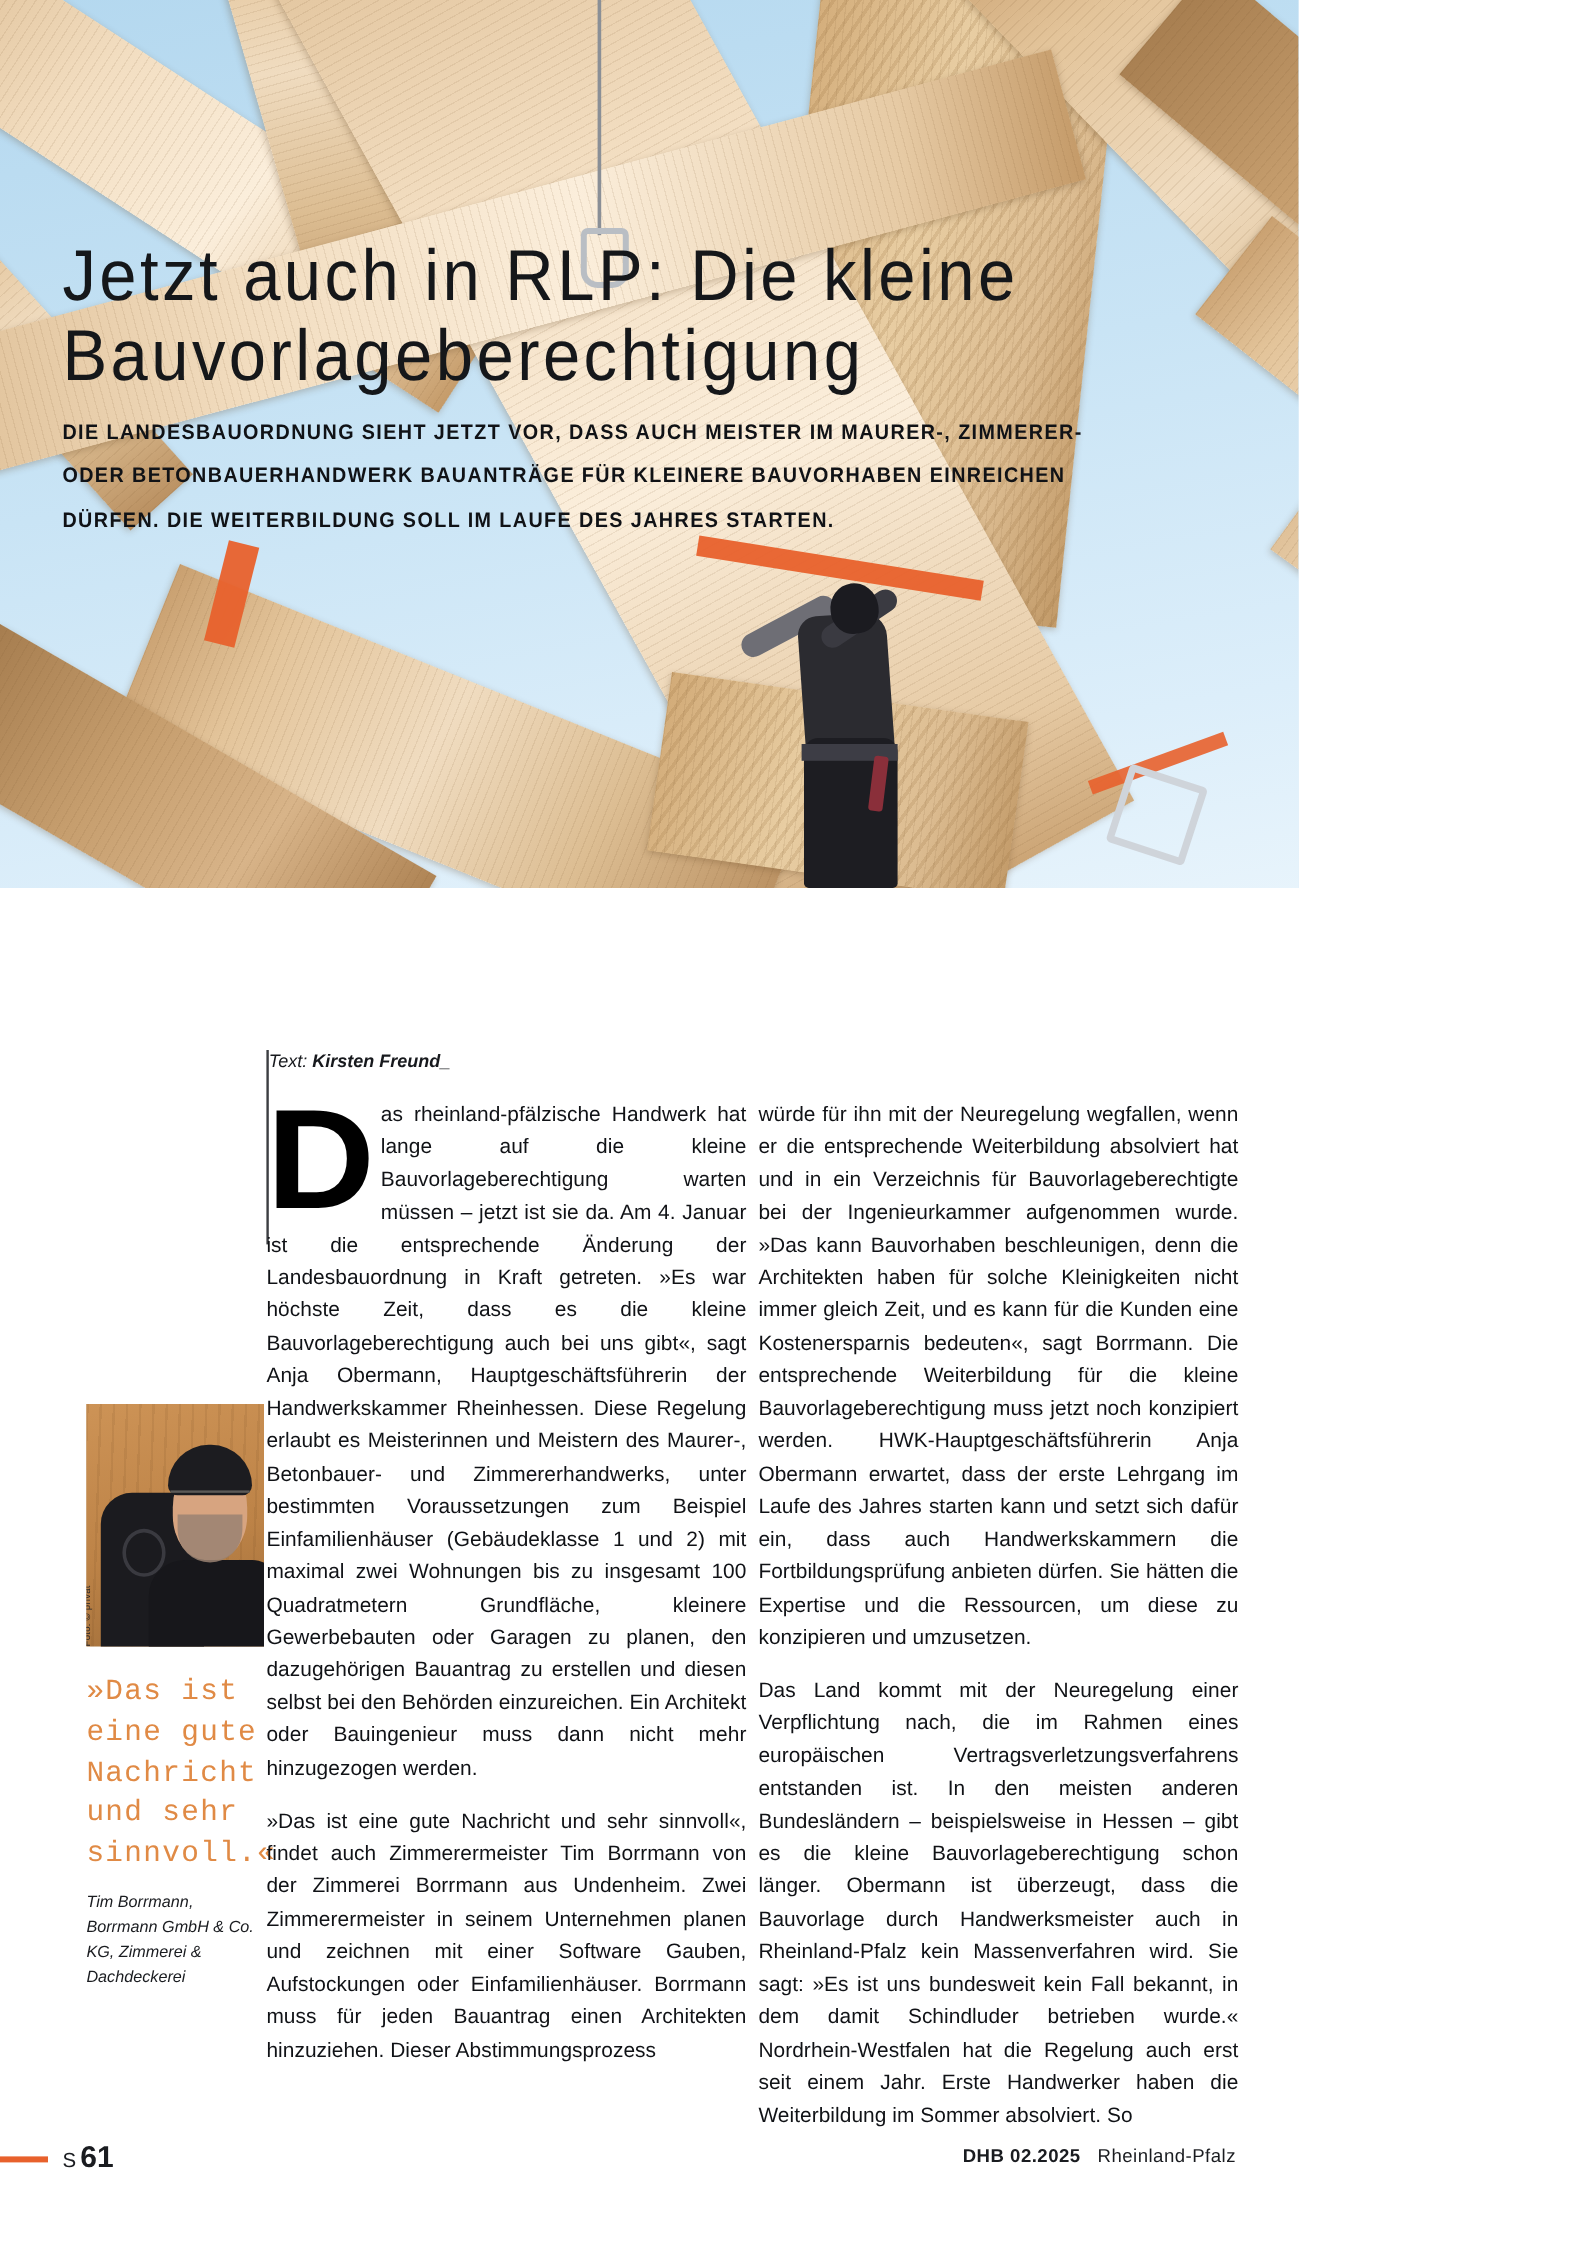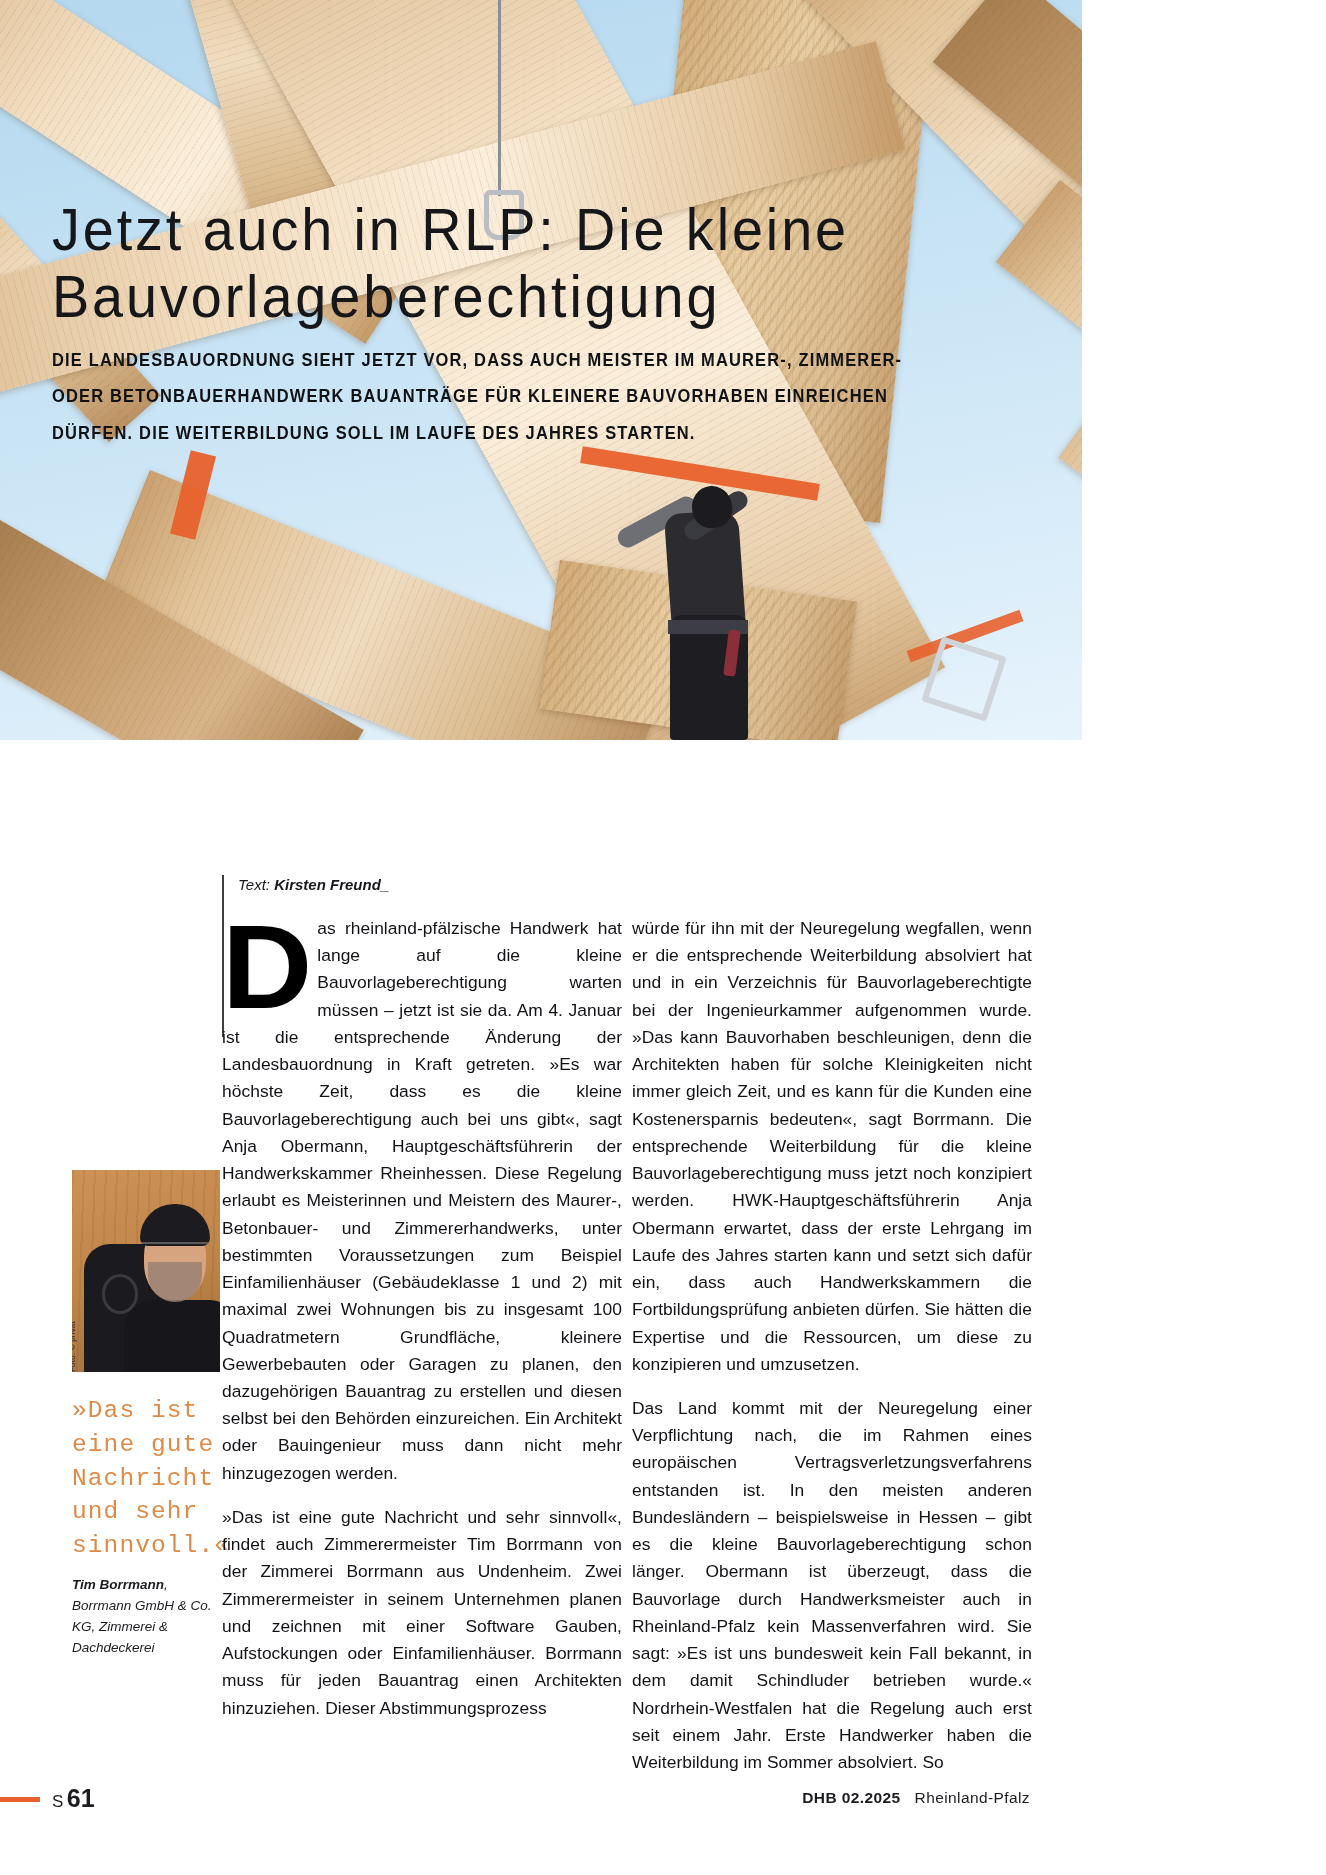--- a/index.html
+++ b/index.html
@@ -264,21 +264,21 @@
   }
   .pq-attrib {
     margin: 12px 0 0 20px;
     width: 152px;
     font-family: "Liberation Sans Narrow", "Liberation Sans", sans-serif;
     font-style: italic;
     font-size: 13.5px;
     line-height: 1.55;
     color: #1a1c20;
   }
-  .pq-attrib b { font-weight: 700; }
+  .pq-attrib b { font-weight: 400; }
 
   
   .col {
     position: absolute;
     top: 40px;
     width: 400px;
     font-family: "Liberation Sans Narrow", "Liberation Sans", sans-serif;
     font-size: 17.4px;
     line-height: 1.565;
     color: #101216;
@@ -287,21 +287,20 @@
   }
   .col-1 { left: 222px; }
   .col-2 { left: 632px; }
   .col p { margin: 0 0 17px 0; }
   .col p:last-child { margin-bottom: 0; }
 
   .byline {
     position: absolute;
     left: 222px;
     top: 0px;
-    padding-left: 14px;
     border-left: 2px solid #3c3e42;
     font-family: "Liberation Sans Narrow", "Liberation Sans", sans-serif;
     font-style: italic;
     font-size: 15px;
     line-height: 1.3;
     color: #17191d;
     height: 30px;
     box-sizing: border-box;
   }
   .byline b { font-weight: 700; }

